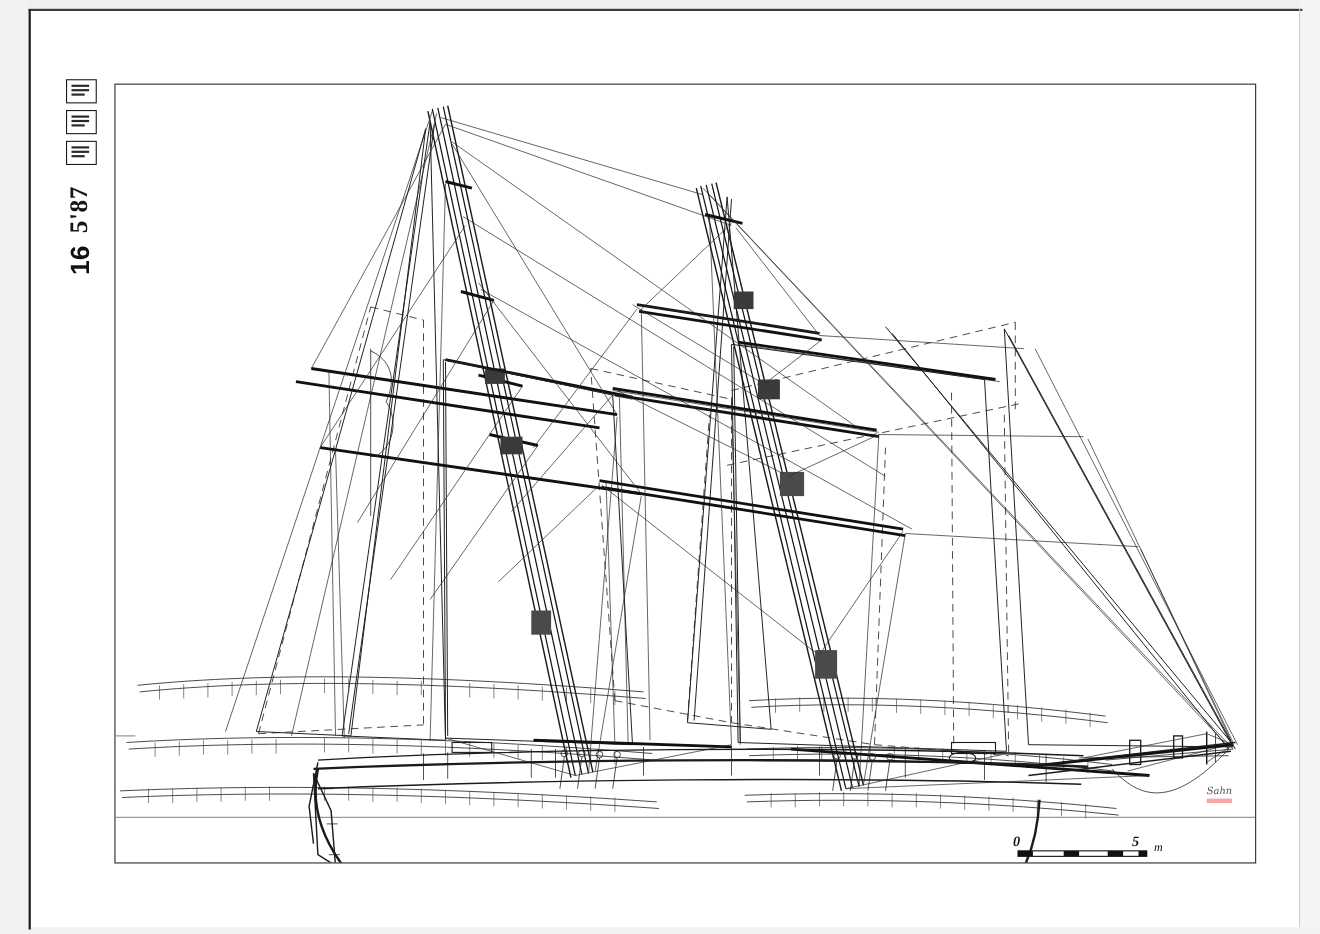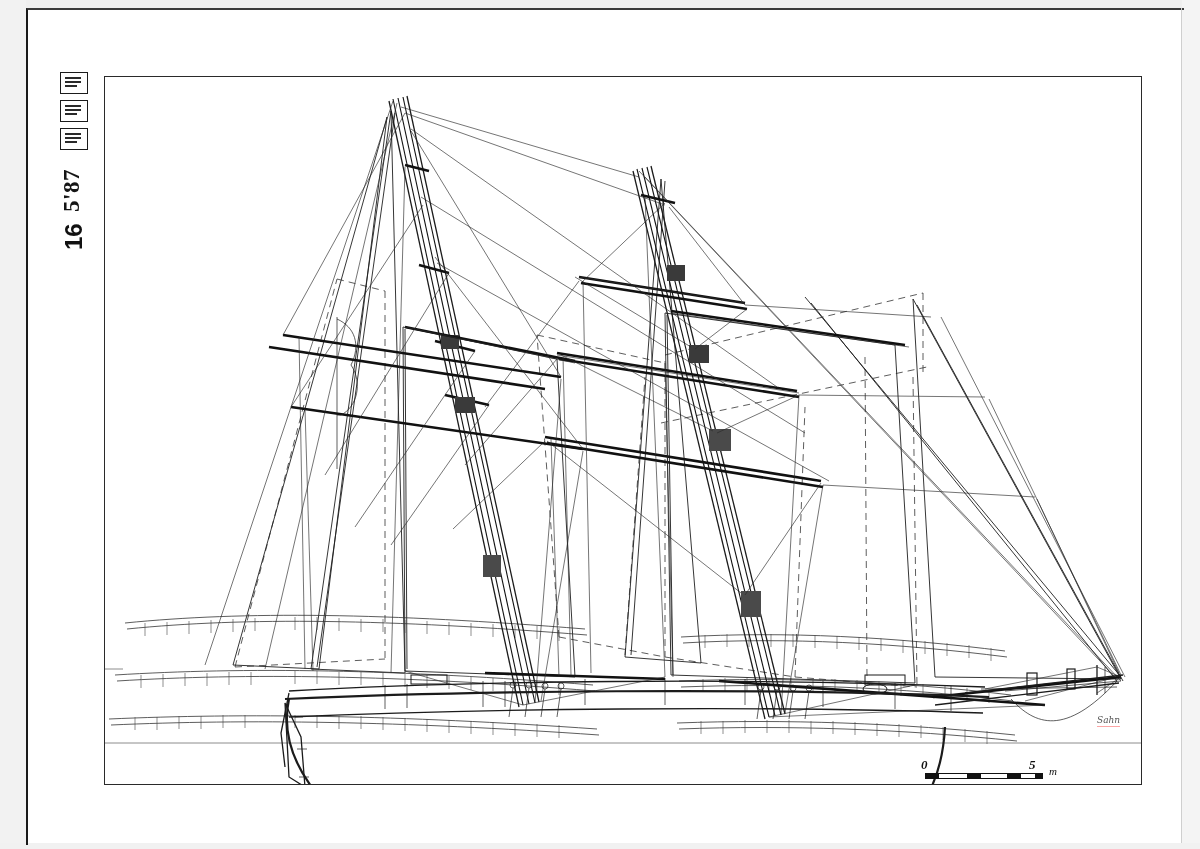--- a/index.html
+++ b/index.html
@@ -83,21 +83,21 @@
   .scalebar .num{position:absolute;top:-2px;font-size:13px;font-weight:700;font-style:italic;color:#111;font-family:"Liberation Serif",serif;}
   .scalebar .n0{left:4px;}
   .scalebar .n5{left:112px;}
   .scalebar .unit{position:absolute;left:132px;top:6px;font-size:11px;font-style:italic;color:#111;font-family:"Liberation Serif",serif;}
 
   
   .signature{
     position:absolute;left:992px;top:638px;
     font-family:"DejaVu Serif",serif;font-style:italic;
     font-size:9px;color:#555;
-    border-bottom:1px solid #fca5a5;padding-bottom:1px;
+    border-bottom:4px solid #fca5a5;padding-bottom:1px;
   }
 
   svg.plan{position:absolute;left:0;top:0;width:1036px;height:707px;}
   .ln{stroke:#1b1b1b;fill:none;}
   .thin{stroke-width:0.7;}
   .med{stroke-width:1.3;}
   .thick{stroke-width:2.2;}
   .rig{stroke:#2a2a2a;stroke-width:0.65;fill:none;}
   .dash{stroke:#333;stroke-width:0.8;fill:none;stroke-dasharray:7 5;}
   .sail{stroke:#1f1f1f;stroke-width:0.9;fill:none;}

